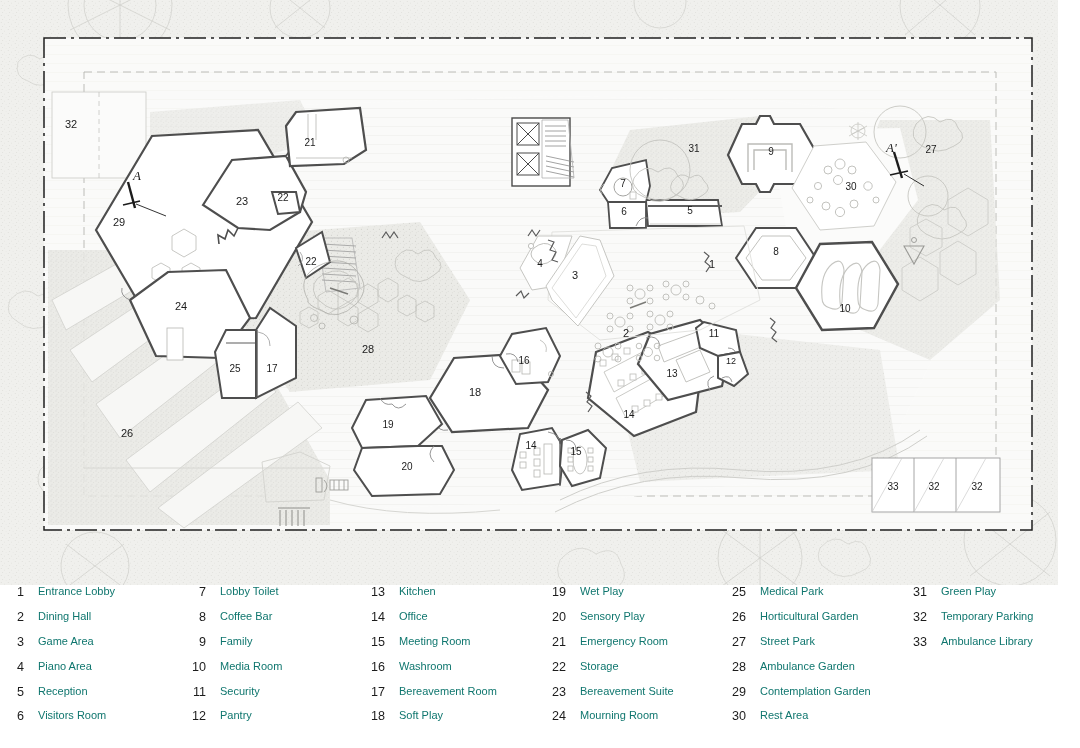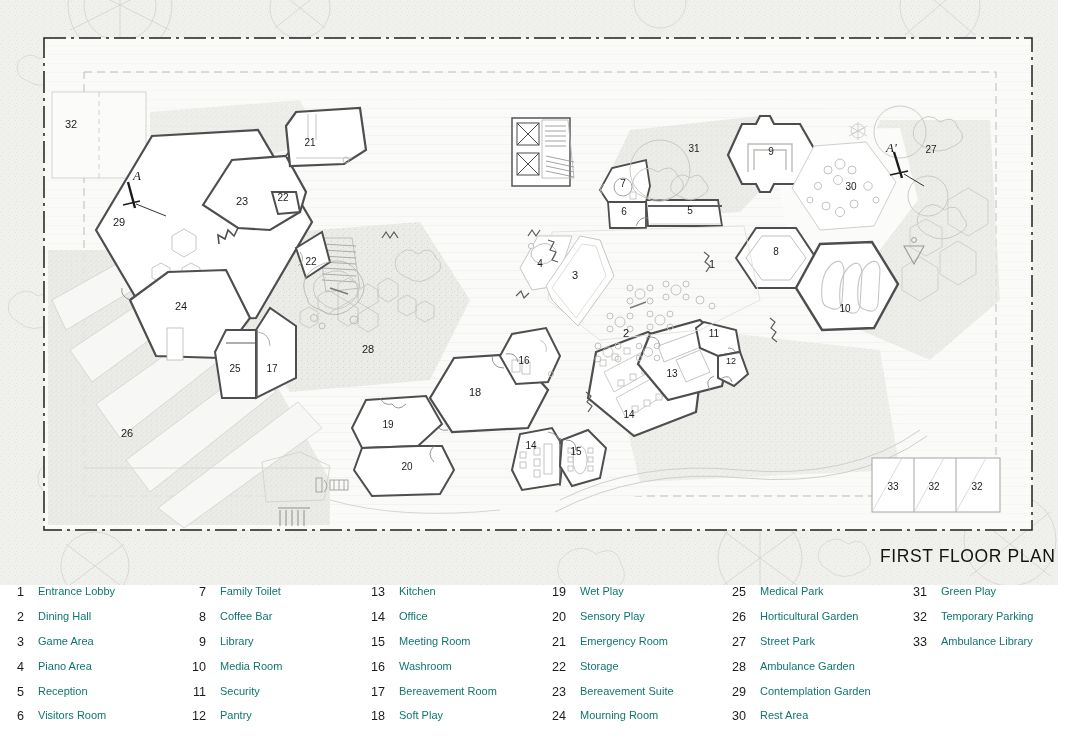--- a/index.html
+++ b/index.html
@@ -602,21 +602,20 @@
           <text x="71" y="128" font-size="11" text-anchor="middle" fill="#1c1c1c" font-family="Liberation Sans, sans-serif">32</text>
           <text x="893" y="490" font-size="10" text-anchor="middle" fill="#1c1c1c" font-family="Liberation Sans, sans-serif">33</text>
           <text x="934" y="490" font-size="10" text-anchor="middle" fill="#1c1c1c" font-family="Liberation Sans, sans-serif">32</text>
           <text x="977" y="490" font-size="10" text-anchor="middle" fill="#1c1c1c" font-family="Liberation Sans, sans-serif">32</text>
         </g>
     </svg>
   </div>
 
   <div id="gutter"></div>
 
-  <div id="plan-title">FIRST FLOOR PLAN</div>
 
   <div id="legend">
       <div class="lcol" style="left: 0px;">
         <div class="lrow">
           <span class="lnum">1</span>
           <span class="llab">Entrance Lobby</span>
         </div>
         <div class="lrow">
           <span class="lnum">2</span>
           <span class="llab">Dining Hall</span>
@@ -634,29 +633,29 @@
           <span class="llab">Reception</span>
         </div>
         <div class="lrow">
           <span class="lnum">6</span>
           <span class="llab">Visitors Room</span>
         </div>
       </div>
       <div class="lcol" style="left: 182px;">
         <div class="lrow">
           <span class="lnum">7</span>
-          <span class="llab">Family Toilet</span>
+          <span class="llab">Lobby Toilet</span>
         </div>
         <div class="lrow">
           <span class="lnum">8</span>
           <span class="llab">Coffee Bar</span>
         </div>
         <div class="lrow">
           <span class="lnum">9</span>
-          <span class="llab">Library</span>
+          <span class="llab">Family</span>
         </div>
         <div class="lrow">
           <span class="lnum">10</span>
           <span class="llab">Media Room</span>
         </div>
         <div class="lrow">
           <span class="lnum">11</span>
           <span class="llab">Security</span>
         </div>
         <div class="lrow">

